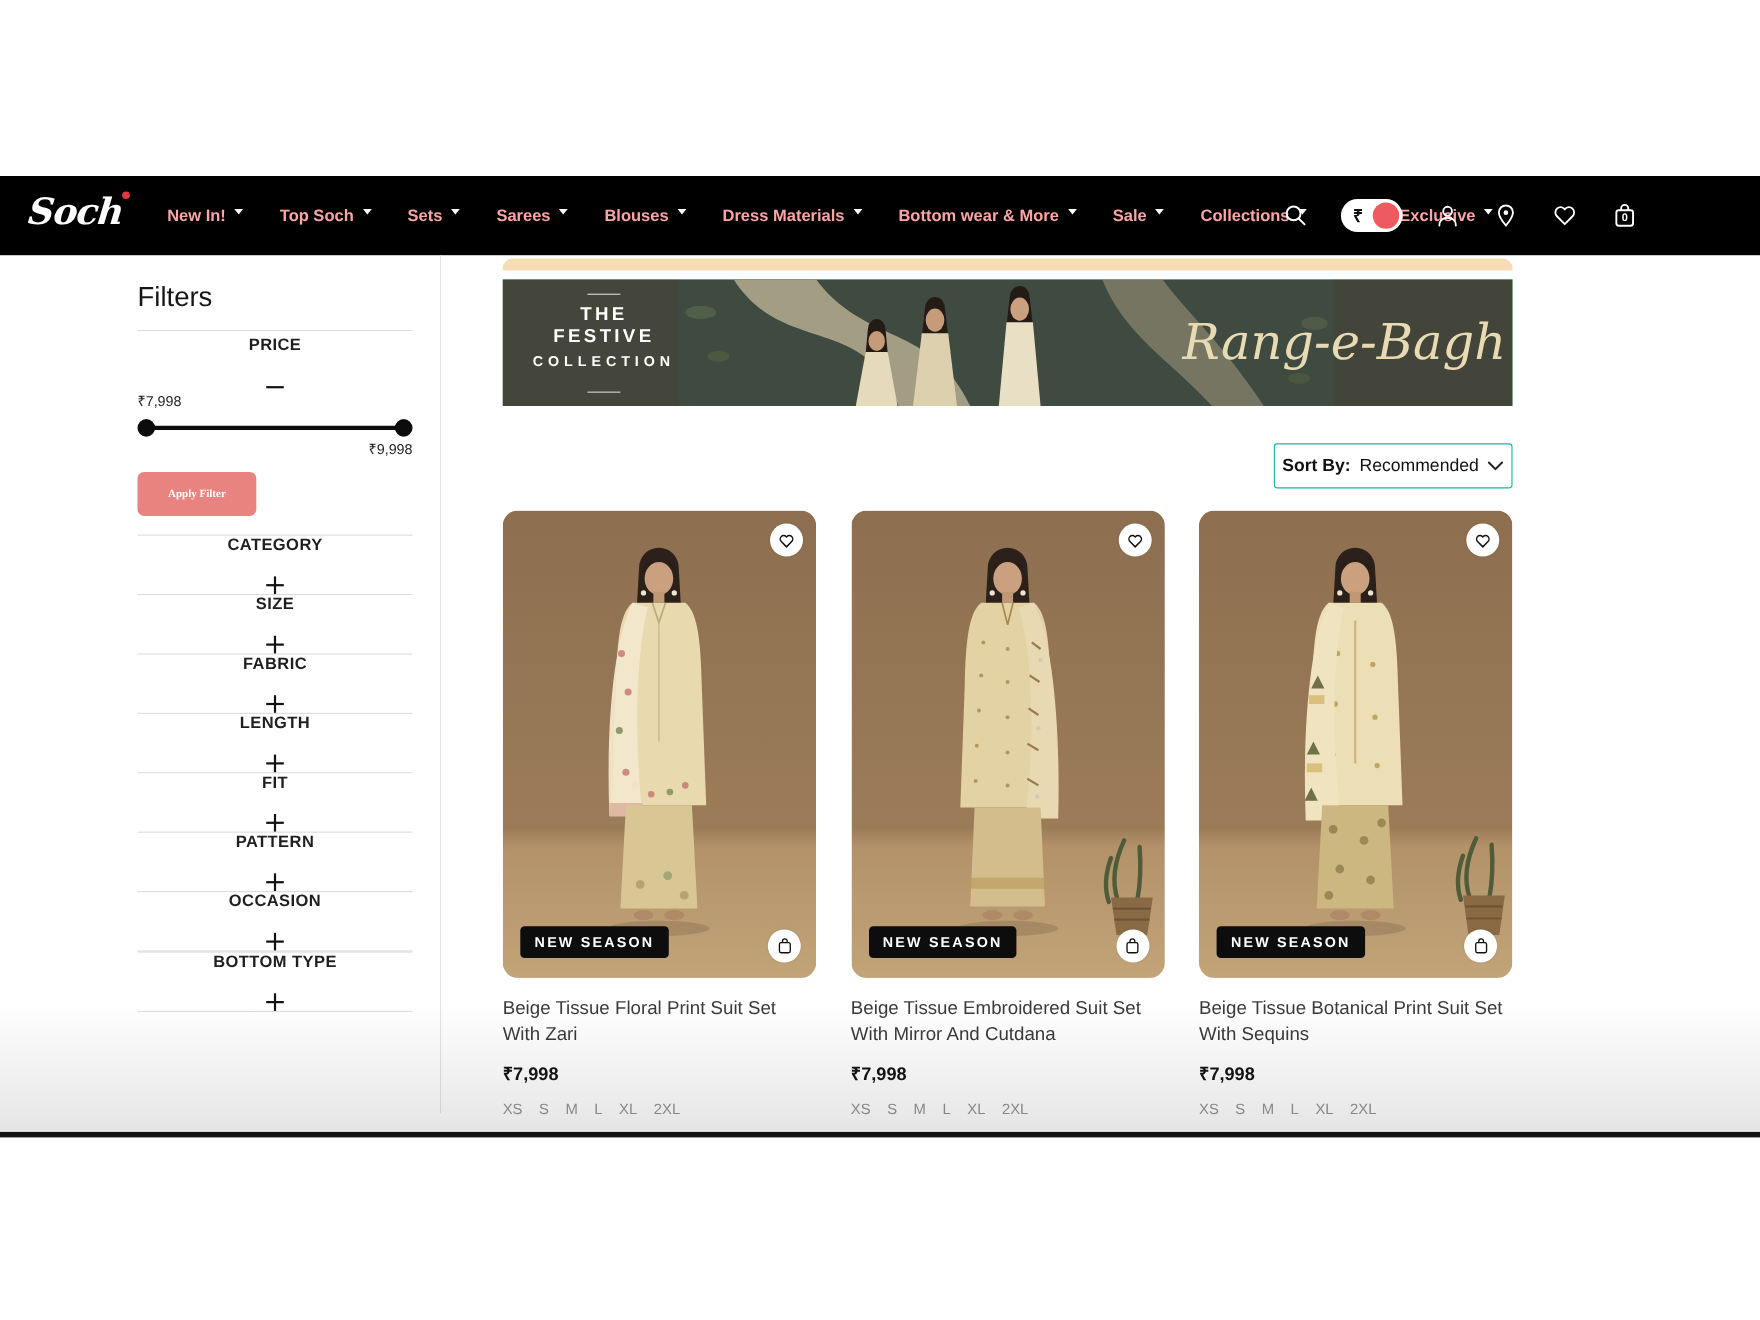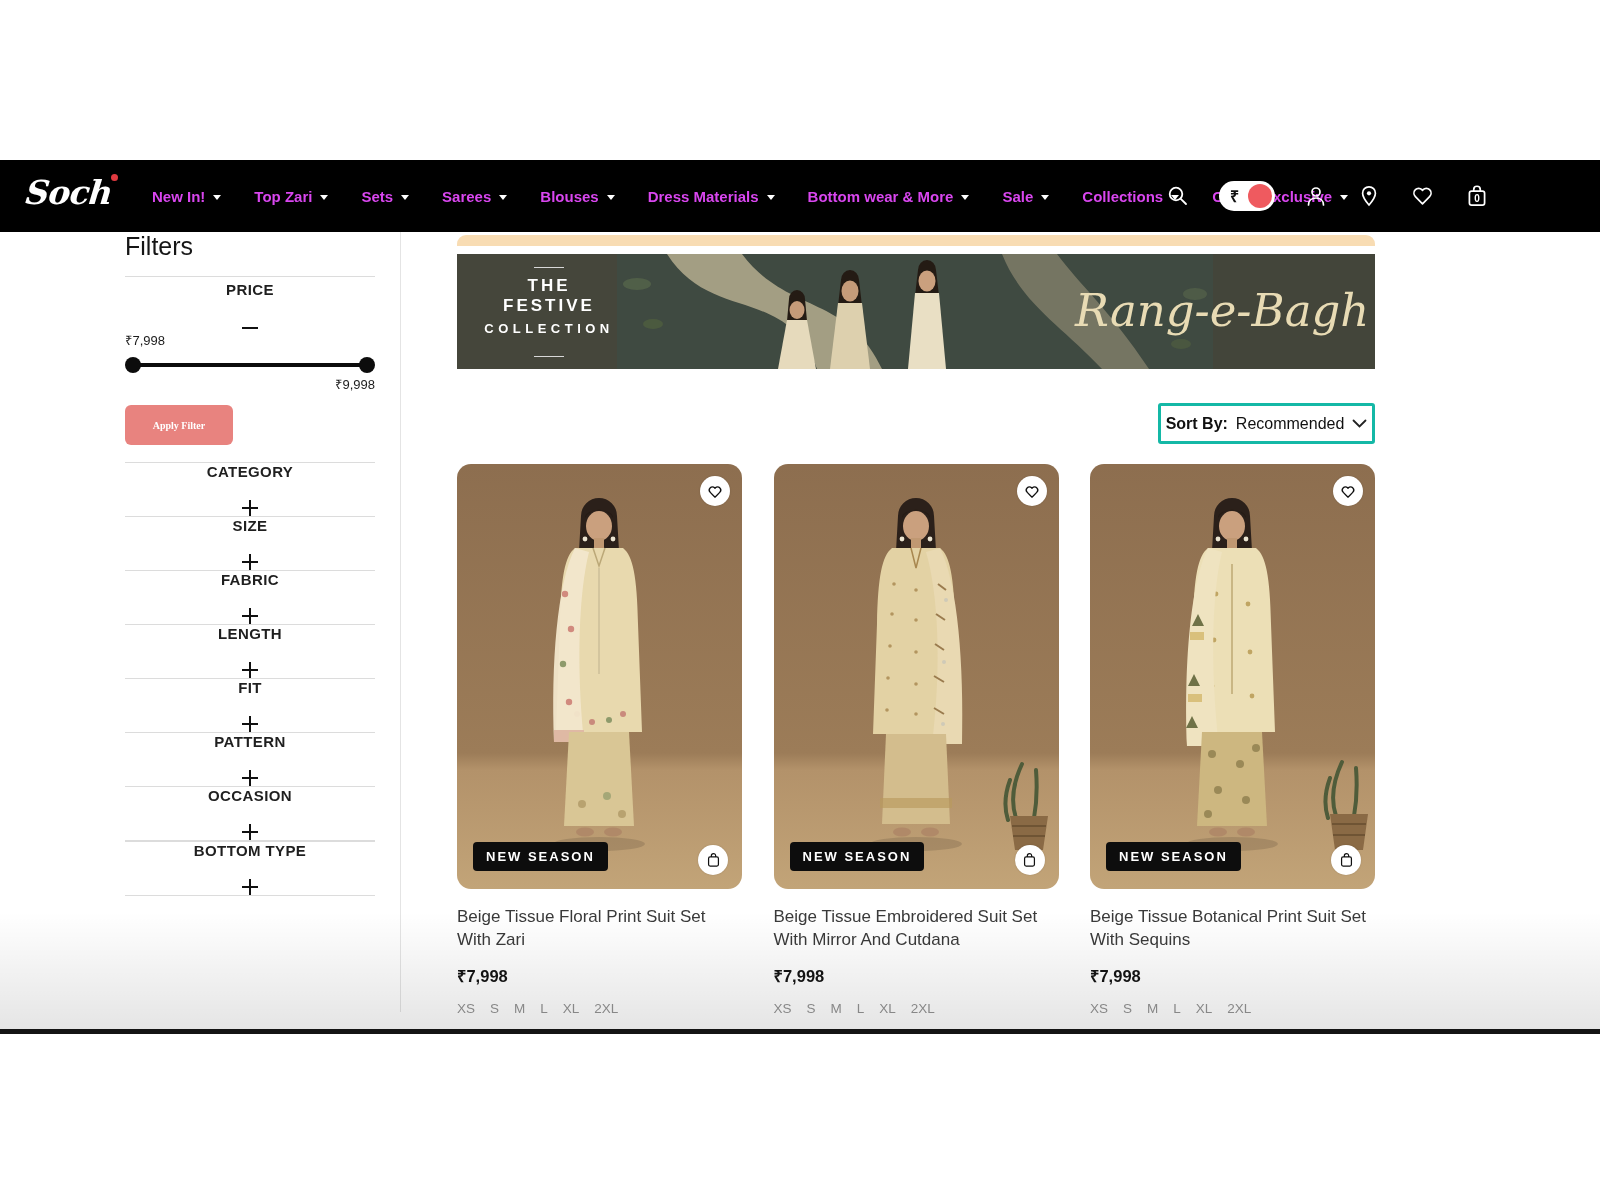--- a/index.html
+++ b/index.html
@@ -6,36 +6,36 @@
   #page{position:relative;width:1600px;height:1200px;background:#fff;overflow:hidden;
         font-family:"Liberation Sans",sans-serif;color:#222;}
 
   
   .topnav{position:absolute;left:0;top:160px;width:1600px;height:72px;background:#000;}
   .logo{position:absolute;left:26px;top:13px;cursor:pointer;}
   .logo-text{font-family:"DejaVu Serif",serif;font-style:italic;font-weight:700;font-size:33px;
              color:#fff;letter-spacing:-1px;display:inline-block;transform:skewX(-6deg);}
   .logo-dot{position:absolute;right:-6px;top:1px;width:7px;height:7px;border-radius:50%;background:#e03a40;}
   .menu{position:absolute;left:152px;top:0;height:72px;display:flex;align-items:center;gap:33px;}
-  .menu-item{display:flex;align-items:center;gap:8px;color:#d946ef;font-size:15px;font-weight:600;
+  .menu-item{display:flex;align-items:flex-start;gap:8px;color:#fca5a5;font-size:15px;font-weight:600;
              white-space:nowrap;cursor:pointer;}
   .caret{width:0;height:0;border-left:4px solid transparent;border-right:4px solid transparent;
          border-top:5px solid #fff;margin-top:2px;}
   .nav-icons{position:absolute;right:110px;top:0;height:72px;display:flex;align-items:center;gap:29px;}
   .nav-icon{display:flex;align-items:center;justify-content:center;cursor:pointer;}
   .currency-pill{width:56px;height:30px;background:#fff;border-radius:15px;display:flex;
                  align-items:center;padding:0 3px 0 11px;box-sizing:border-box;cursor:pointer;}
   .currency-symbol{font-size:16px;font-weight:700;color:#111;}
   .currency-dot{width:24px;height:24px;border-radius:50%;background:#ef5a5f;margin-left:auto;}
   .bag-wrap{position:relative;}
   .bag-count{position:absolute;left:0;right:0;top:10px;text-align:center;font-size:10px;
              font-weight:700;color:#fff;}
 
   
-  .sidebar{position:absolute;left:125px;top:232px;width:250px;}
+  .sidebar{position:absolute;left:125px;top:256px;width:250px;}
   .filters-title{font-size:25px;font-weight:500;color:#161616;}
   .divider{border:none;border-top:1px solid #dcdcdc;margin:0;}
   .d1{margin-top:15px;}
   .sec-head{display:flex;justify-content:space-between;align-items:center;height:53px;cursor:pointer;flex-direction:column;}
   .sec-label{font-size:15px;font-weight:700;color:#1f1f1f;letter-spacing:.4px;}
   .icon-minus{width:16px;height:2px;background:#111;}
   .icon-plus{position:relative;width:16px;height:16px;}
   .icon-plus::before{content:"";position:absolute;left:0;top:7px;width:16px;height:2px;background:#111;}
   .icon-plus::after{content:"";position:absolute;left:7px;top:0;width:2px;height:16px;background:#111;}
   .price-head{height:48px;margin-top:4px;}
@@ -57,21 +57,21 @@
   .banner svg{position:absolute;left:0;top:0;}
   .banner-eyebrow{position:absolute;left:24px;top:50%;transform:translateY(-50%);width:136px;
                   text-align:center;color:#fff;}
   .rule{width:30px;height:1px;background:#d8d8d8;margin:0 auto;}
   .eb1{font-size:17px;font-weight:700;letter-spacing:3px;margin:8px 0 5px;}
   .eb2{font-size:13px;font-weight:600;letter-spacing:4.5px;margin-bottom:20px;}
   .banner-title{position:absolute;left:618px;top:50%;transform:translateY(-52%);
                 font-family:"DejaVu Serif",serif;font-style:italic;font-size:45px;color:#e8dbb4;white-space:nowrap;}
 
   .sort-row{margin-top:34px;display:flex;justify-content:flex-end;}
-  .sort-box{width:217px;height:41px;border:3px solid #14b8a6;border-radius:3px;background:#fff;
+  .sort-box{width:217px;height:41px;border:1px solid #14b8a6;border-radius:3px;background:#fff;
             display:flex;align-items:center;justify-content:center;gap:8px;cursor:pointer;box-sizing:border-box;}
   .sort-label{font-size:16px;font-weight:700;color:#111;}
   .sort-value{font-size:16px;color:#111;}
 
   .grid{margin-top:20px;display:flex;justify-content:space-between;}
   .card{width:285px;}
   .card-img{position:relative;width:285px;height:425px;border-radius:14px;overflow:hidden;cursor:pointer;}
   .card-img svg{display:block;}
   .badge{position:absolute;left:16px;bottom:18px;background:#0d0d0d;color:#fff;font-size:13px;
          font-weight:700;letter-spacing:2px;padding:7px 13px;border-radius:4px;}
@@ -97,21 +97,21 @@
     <a class="logo">
       <span class="logo-text">Soch</span>
       <span class="logo-dot"></span>
     </a>
     <nav class="menu">
       <div class="menu-item">
         <span>New In!</span>
         <span class="caret"></span>
       </div>
       <div class="menu-item">
-        <span>Top Zari</span>
+        <span>Top Soch</span>
         <span class="caret"></span>
       </div>
       <div class="menu-item">
         <span>Sets</span>
         <span class="caret"></span>
       </div>
       <div class="menu-item">
         <span>Sarees</span>
         <span class="caret"></span>
       </div>

